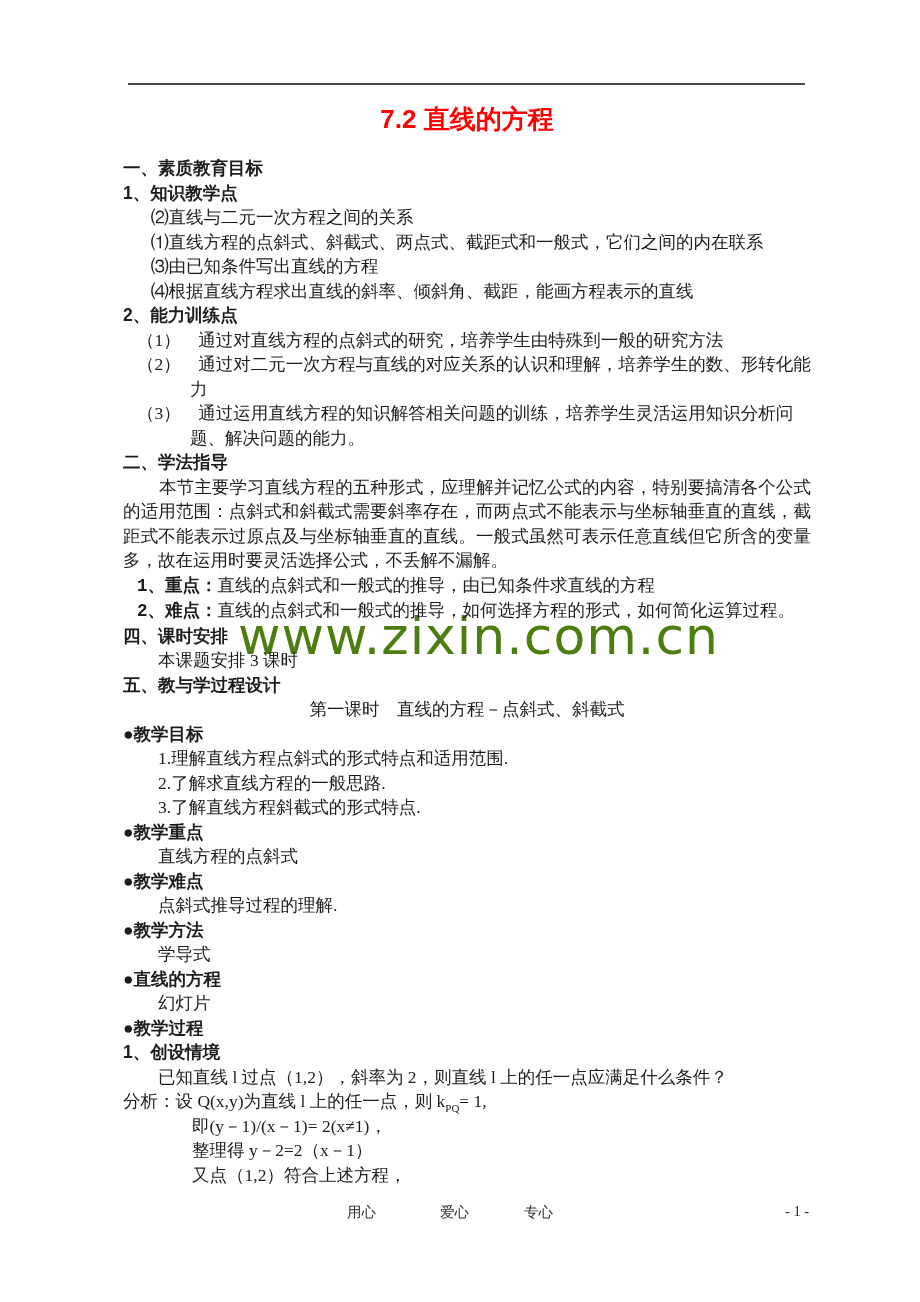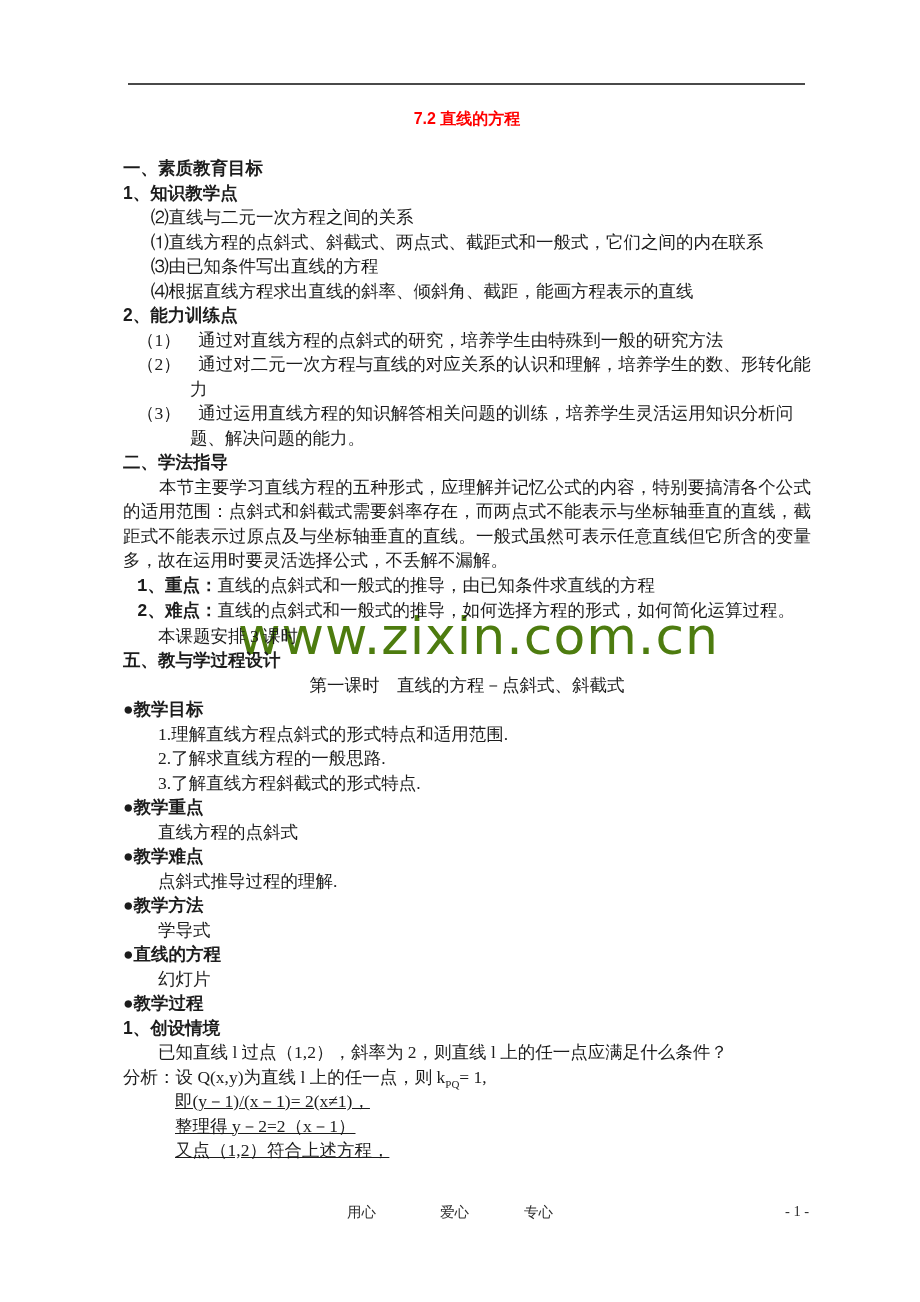--- a/index.html
+++ b/index.html
@@ -33,35 +33,35 @@
     position: absolute;
     left: 123px; top: 104px;
     width: 688px;
     z-index: 1;
     font-size: 17.5px;
     line-height: 24.5px;
   }
   .title {
     margin: 0 0 22px 0;
     text-align: center;
-    font-size: 16px;
+    font-size: 26px;
     font-weight: 700;
     line-height: 30px;
     font-family: "Liberation Sans", sans-serif;
   }
   .line { min-height: 24.5px; }
   .sec, .sub, .bullet {
     font-weight: 700;
     font-family: "Liberation Sans", sans-serif;
   }
   .p1      { margin-left: 28px; }
   .numitem { margin-left: 14px; padding-left: 53px; text-indent: -53px; }
   .para    { text-indent: 2.05em; text-align: justify; }
   .ind2    { margin-left: 35px; }
-  .ind3    { margin-left: 52px; text-decoration: underline; }
+  .ind3    { margin-left: 69px; }
   .center  { text-align: center; }
   .keypoint { margin-left: 14px; }
   .keypoint .b {
     font-weight: 700;
     font-family: Liberation Mono, monospace;
     margin-top: 11px;
   }
   .analysis sub { font-size: 11px; line-height: 0; }
   .footer {
     position: absolute;
@@ -94,20 +94,21 @@
         <div class="line p1">⑶由已知条件写出直线的方程</div>
         <div class="line p1">⑷根据直线方程求出直线的斜率、倾斜角、截距，能画方程表示的直线</div>
         <div class="line sub">2、能力训练点</div>
         <div class="line numitem">（1）　通过对直线方程的点斜式的研究，培养学生由特殊到一般的研究方法</div>
         <div class="line numitem">（2）　通过对二元一次方程与直线的对应关系的认识和理解，培养学生的数、形转化能力</div>
         <div class="line numitem">（3）　通过运用直线方程的知识解答相关问题的训练，培养学生灵活运用知识分析问题、解决问题的能力。</div>
         <div class="line sec">二、学法指导</div>
         <div class="line para">本节主要学习直线方程的五种形式，应理解并记忆公式的内容，特别要搞清各个公式的适用范围：点斜式和斜截式需要斜率存在，而两点式不能表示与坐标轴垂直的直线，截距式不能表示过原点及与坐标轴垂直的直线。一般式虽然可表示任意直线但它所含的变量多，故在运用时要灵活选择公式，不丢解不漏解。</div>
         <div class="line keypoint"><span class="b">1、重点：</span><span>直线的点斜式和一般式的推导，由已知条件求直线的方程</span></div>
         <div class="line keypoint"><span class="b">2、难点：</span><span>直线的点斜式和一般式的推导，如何选择方程的形式，如何简化运算过程。</span></div>
+        <div class="line sec">四、课时安排</div>
         <div class="line ind2">本课题安排 3 课时</div>
         <div class="line sec">五、教与学过程设计</div>
         <div class="line center">第一课时　直线的方程－点斜式、斜截式</div>
         <div class="line bullet">●教学目标</div>
         <div class="line ind2">1.理解直线方程点斜式的形式特点和适用范围.</div>
         <div class="line ind2">2.了解求直线方程的一般思路.</div>
         <div class="line ind2">3.了解直线方程斜截式的形式特点.</div>
         <div class="line bullet">●教学重点</div>
         <div class="line ind2">直线方程的点斜式</div>
         <div class="line bullet">●教学难点</div>

